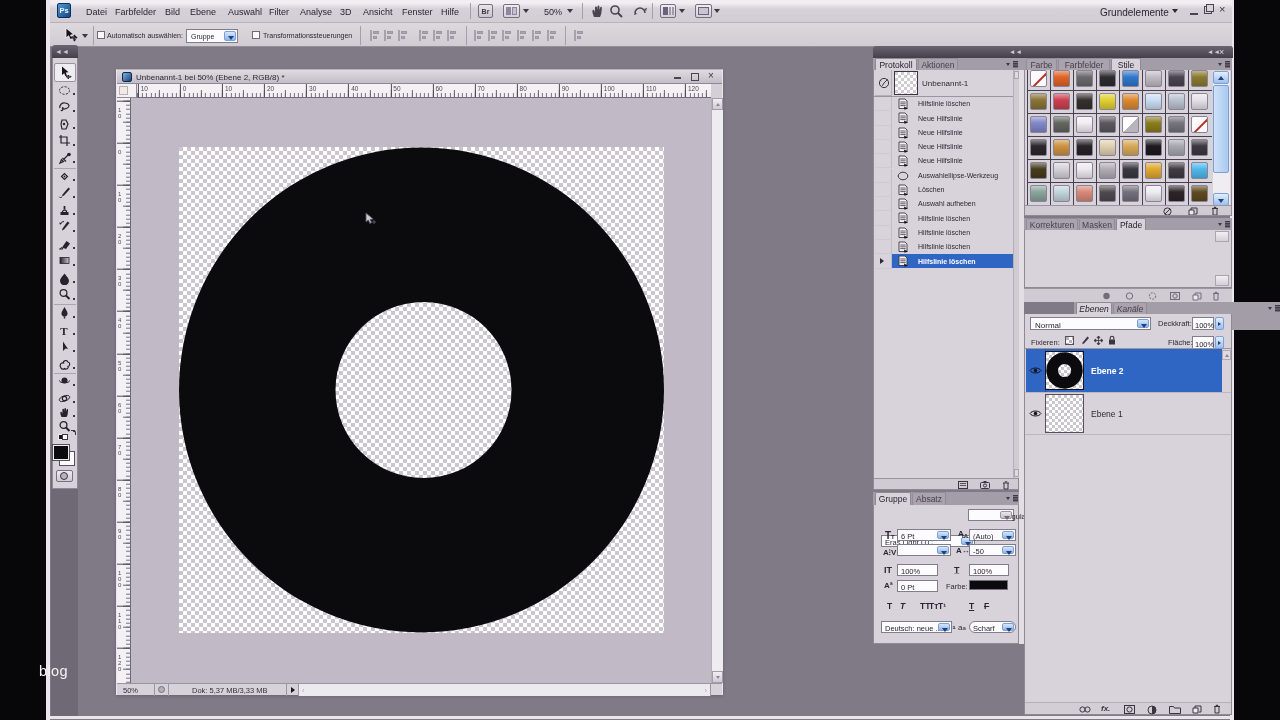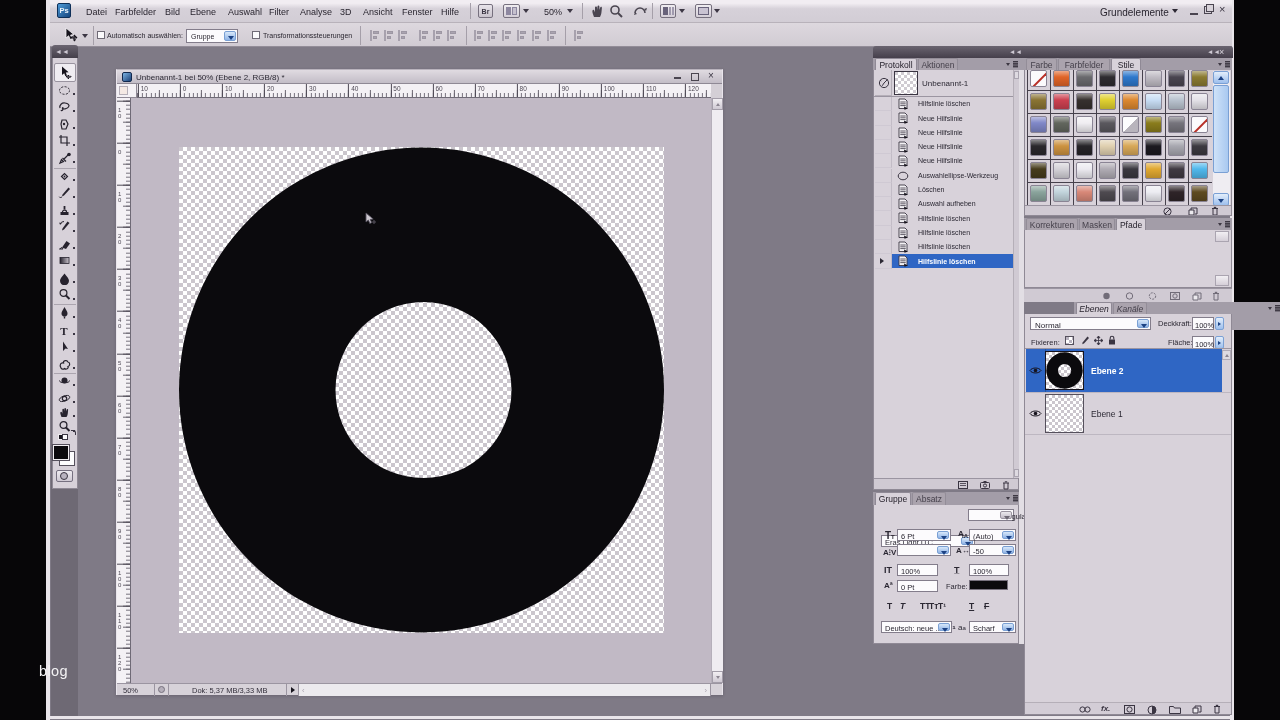--- a/index.html
+++ b/index.html
@@ -622,21 +622,21 @@
           <span class="txt" style="left:55px;top:96px;font-size:8.5px;font-weight:bold;">Tт</span>
           <span class="txt" style="left:64px;top:96px;font-size:8.5px;font-weight:bold;">T¹</span>
           <span class="txt" style="left:73px;top:96px;font-size:8.5px;font-weight:bold;margin-top:20px;">T₁</span>
           <span class="txt" style="left:95px;top:96px;font-size:8.5px;font-weight:bold;text-decoration:underline;">T</span>
           <span class="txt" style="left:110px;top:96px;font-size:8.5px;font-weight:bold;text-decoration:line-through;">F</span>
           <div class="ddbox" style="left:7px;top:116px;width:71px;height:12px;">
             <span class="txt" style="left:3px;top:2px;">Deutsch: neue ...</span>
             <div class="ddchev"></div>
           </div>
           <span class="txt" style="left:84px;top:118px;font-size:8px;">a<span style="font-size:6px;">a</span></span>
-          <div class="ddbox" style="left:95px;top:116px;width:47px;height:12px;">
+          <div class="ddbox" style="left:95px;top:116px;width:47px;height:12px;border-radius:6px;">
             <span class="txt" style="left:3px;top:2px;">Scharf</span>
             <div class="ddchev"></div>
           </div>
         </div>
       </div>
     <div id="col2">
         <div class="tabstrip" style="left:978px;top:58px;width:208px;height:12px;">
           <div class="tab off" style="left:2px;width:31px;">Farbe</div>
           <div class="tab off" style="left:34px;width:52px;">Farbfelder</div>
           <div class="tab on" style="left:87px;width:30px;">Stile</div>

